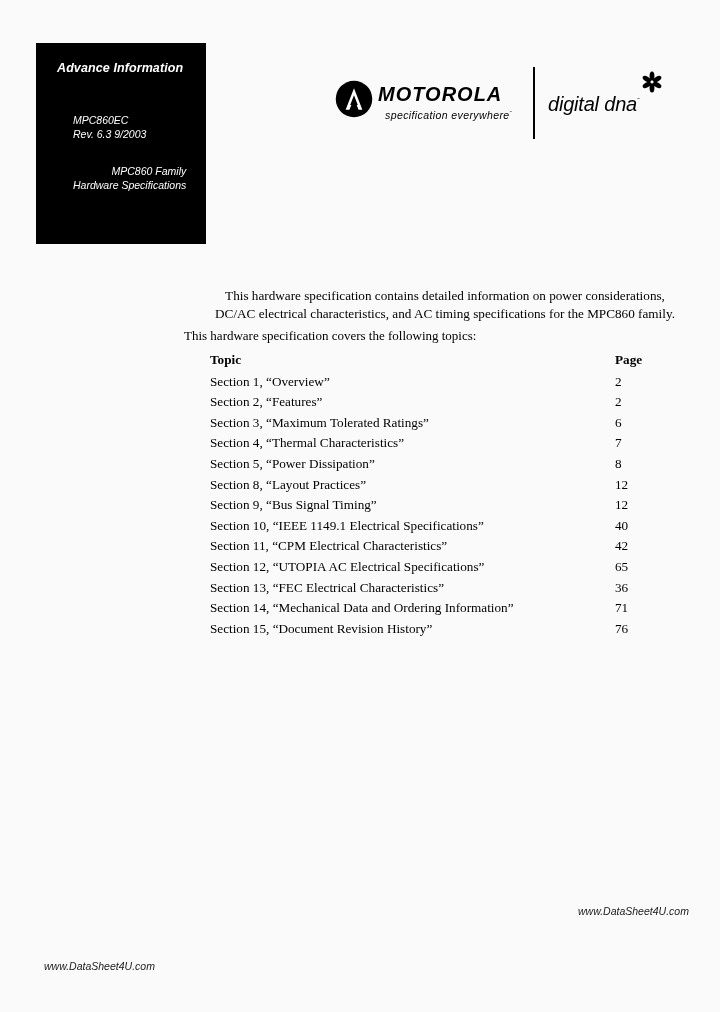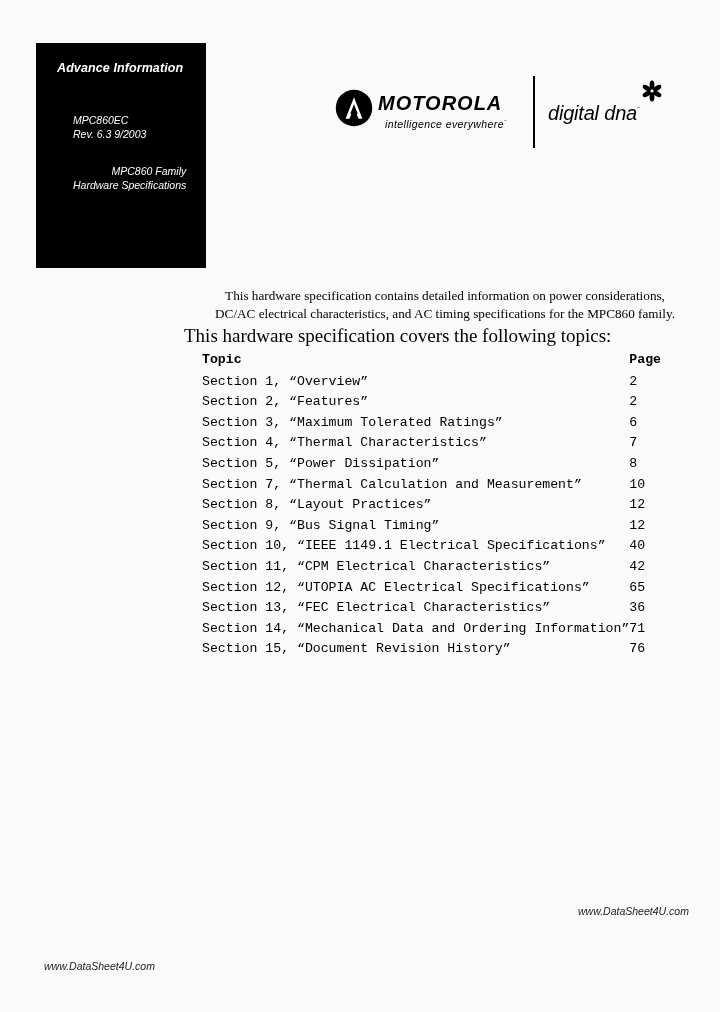--- a/index.html
+++ b/index.html
@@ -21,21 +21,21 @@
     position: absolute;
     inset: 0;
   }
 
   
   .title-block {
     position: absolute;
     left: 36px;
     top: 43px;
     width: 170px;
-    height: 225px;
+    height: 201px;
     background: #000000;
     color: #ffffff;
     font-family: "Liberation Sans", sans-serif;
     font-style: italic;
   }
   .tb-advance {
     position: absolute;
     left: 21px;
     top: 18px;
     font-size: 12.5px;
@@ -59,21 +59,21 @@
     line-height: 14px;
     white-space: nowrap;
     text-align: right;
   }
   .tb-line { display: block; margin-left: 16px; }
 
   
   .logo-area {
     position: absolute;
     left: 330px;
-    top: 72px;
+    top: 63px;
     width: 360px;
     height: 80px;
   }
   .moto-group {
     position: absolute;
     left: 0px;
     top: 12px;
     width: 195px;
     height: 54px;
   }
@@ -156,32 +156,31 @@
     font-size: 13.2px;
     line-height: 17.5px;
     text-align: center;
     margin-left: 31px;
   }
   .covers {
     position: absolute;
     left: 184px;
     top: 327px;
     width: 460px;
-    font-size: 19px;
+    font-size: 13px;
     line-height: 17.5px;
   }
 
   
   .toc {
     position: absolute;
-    left: 202px;
+    left: 210px;
     top: 350px;
     width: 445px;
     font-size: 13.2px;
-    font-family: Liberation Mono, monospace;
   }
   .toc table {
     border-collapse: collapse;
     width: 100%;
   }
   .toc th, .toc td {
     padding: 0;
     vertical-align: baseline;
     font-weight: normal;
     text-align: left;
@@ -229,21 +228,21 @@
     <div class="moto-group">
       <span class="batwing">
         <svg viewBox="0 0 100 100" width="38" height="38" aria-hidden="true">
           <circle cx="50" cy="50" r="48" fill="#000000"></circle>
           <path d="M50 22 L72 78 L62 78 L50 48 L38 78 L28 78 Z" fill="#ffffff"></path>
           <path d="M50 40 L60 66 L53 66 L50 57 L47 66 L40 66 Z" fill="#000000"></path>
         </svg>
       </span>
       <div class="moto-word">MOTOROLA</div>
       <div class="moto-tag">
-        <span>intelligence everywhere</span><sup>˜</sup>
+        <span>specification everywhere</span><sup>˜</sup>
       </div>
     </div>
 
     <div class="divider"></div>
 
     <div class="dna-group">
       <span class="dna-mark">
         <svg viewBox="0 0 100 100" width="22" height="22" aria-hidden="true">
           <g fill="#000000">
             <ellipse cx="50" cy="23" rx="11" ry="21"></ellipse>
@@ -292,24 +291,20 @@
           </tr>
           <tr>
             <td>Section 4, “Thermal Characteristics”</td>
             <td>7</td>
           </tr>
           <tr>
             <td>Section 5, “Power Dissipation”</td>
             <td>8</td>
           </tr>
           <tr>
-            <td>Section 7, “Thermal Calculation and Measurement”</td>
-            <td>10</td>
-          </tr>
-          <tr>
             <td>Section 8, “Layout Practices”</td>
             <td>12</td>
           </tr>
           <tr>
             <td>Section 9, “Bus Signal Timing”</td>
             <td>12</td>
           </tr>
           <tr>
             <td>Section 10, “IEEE 1149.1 Electrical Specifications”</td>
             <td>40</td>

